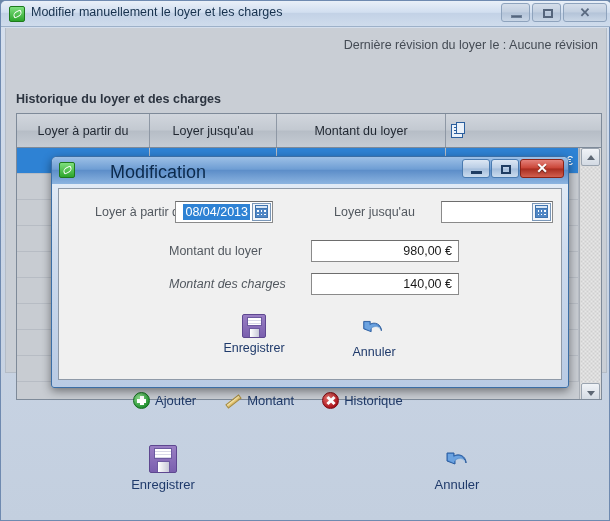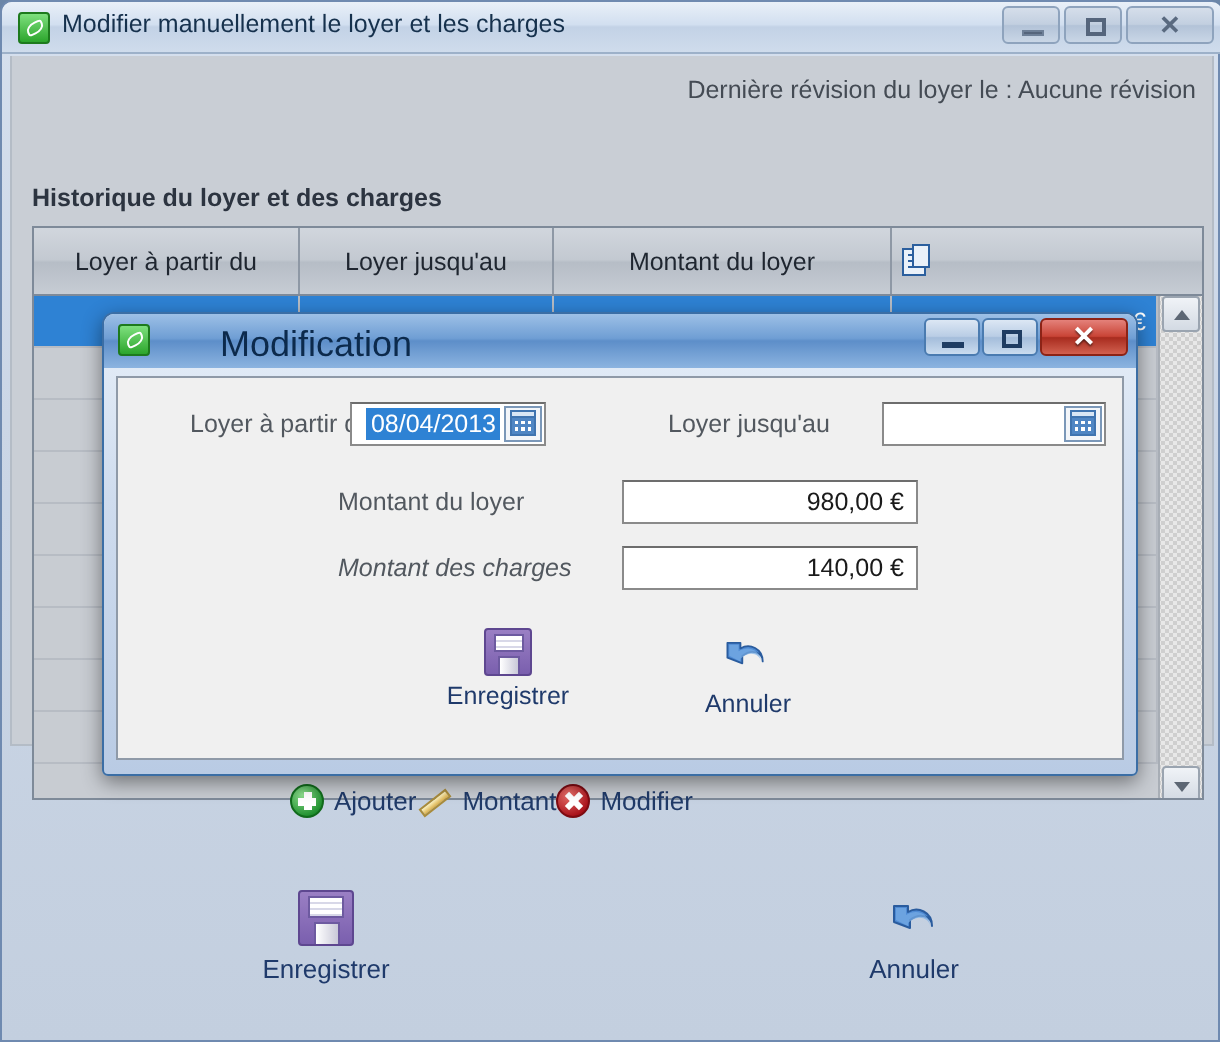--- a/index.html
+++ b/index.html
@@ -241,25 +241,26 @@
     width: 0; height: 0;
     border-left: 4px solid transparent;
     border-right: 4px solid transparent;
   }
   .sb-arrow.up:after { border-bottom: 5px solid #5d6774; }
   .sb-arrow.down:after { border-top: 5px solid #5d6774; top: 7px; }
 
   
   .crud {
     position: absolute;
-    left: 144px; top: 386px;
+    left: 132px; top: 386px;
     width: 330px;
     height: 26px;
     display: flex;
     align-items: center;
+    gap: 28px;
   }
   .crud-item {
     display: flex;
     align-items: center;
     gap: 5px;
     font-size: 13px;
     color: #203a68;
   }
   .ic-add {
     width: 17px; height: 17px;
@@ -671,21 +672,21 @@
     <div class="crud-item">
       <span class="ic-add"></span>
       <span>Ajouter</span>
     </div>
     <div class="crud-item">
       <span class="ic-pencil"></span>
       <span>Montant</span>
     </div>
     <div class="crud-item">
       <span class="ic-del"></span>
-      <span>Modifier</span>
+      <span>Historique</span>
     </div>
   </div>
 
   <div class="bottombar">
     <div class="action act-save">
       <div class="ic-floppy"></div>
       <span class="lbl">Enregistrer</span>
     </div>
     <div class="action act-cancel">
       <div class="ic-undo">

